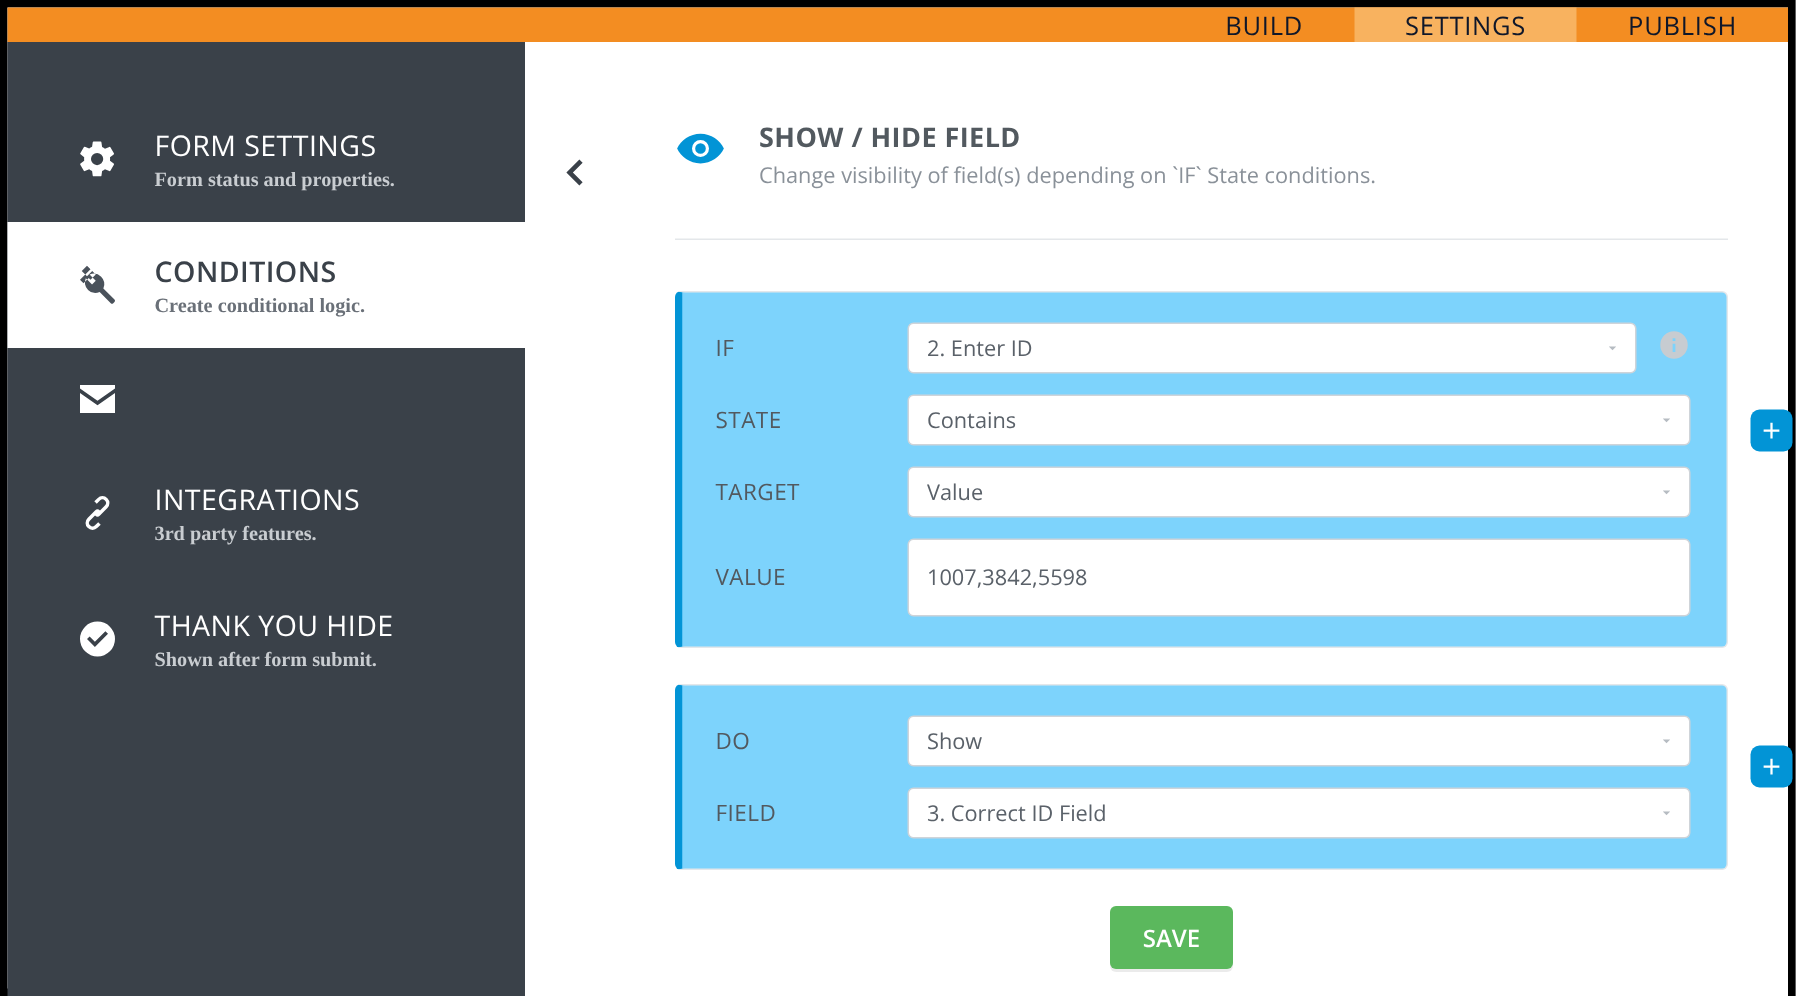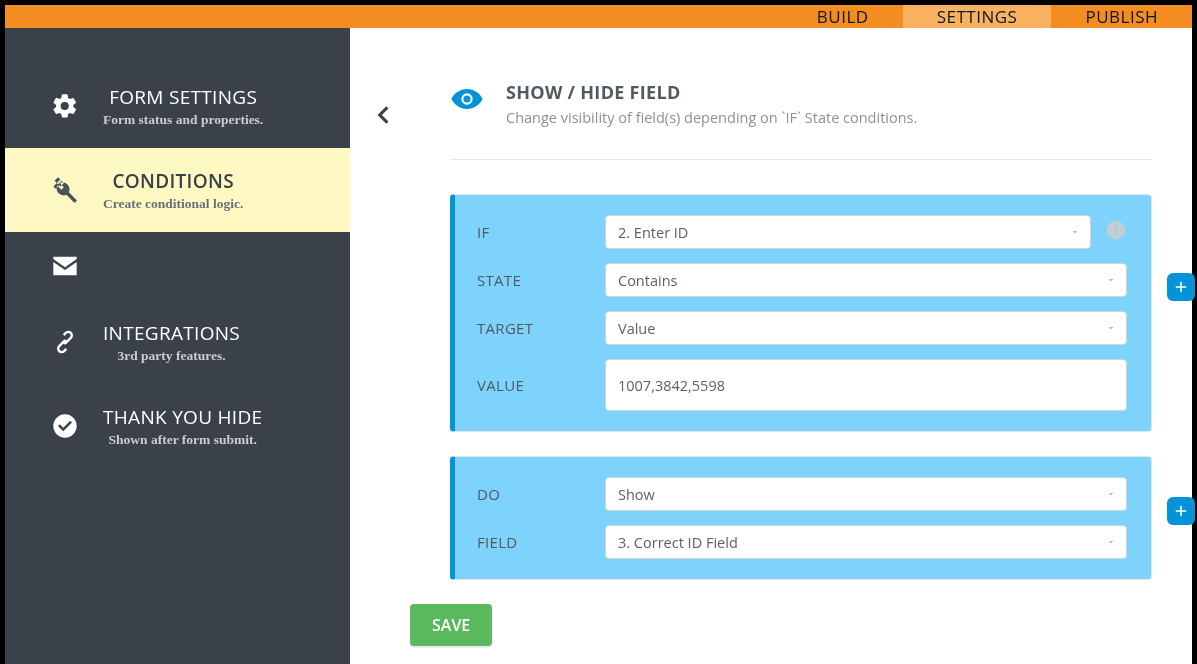--- a/index.html
+++ b/index.html
@@ -4,28 +4,28 @@
 <style>
   * { box-sizing: border-box; margin: 0; padding: 0; font-family: "Segoe UI", "Open Sans", Arial, sans-serif; }
   body { background: #000; display: flex; justify-content: center; align-items: flex-start; }
   .frame { width: 1197px; height: 664px; background: #000; padding: 5px; }
   .app { width: 100%; height: 100%; background: #fff; display: flex; flex-direction: column; }
   .topbar { height: 42px; background: #f38d22; display: flex; justify-content: flex-end; align-items: stretch; }
   .topbar .tab { padding: 0 34px; display: flex; align-items: center; color: #0f172a; font-size: 17px; letter-spacing: 0.5px; cursor: pointer; }
   .topbar .tab.active { background: #f8b25f; }
   .body { flex: 1; display: flex; position: relative; }
   .sidebar { width: 345px; background: #3a4149; padding-top: 36px; }
-  .side-item { display: flex; align-items: center; padding: 20px 24px 20px 40px; cursor: pointer; text-align: center; }
+  .side-item { display: flex; align-items: center; padding: 20px 24px 20px 40px; cursor: pointer; }
   .side-item .icon { width: 40px; display: flex; justify-content: center; align-items: center; }
   .side-item .icon svg { fill: #fff; }
   .side-item.active .icon svg { fill: #4a525b; }
   .side-item .txt { margin-left: 18px; }
   .side-item .title { color: #fff; font-size: 19px; font-weight: 400; letter-spacing: 0.3px; }
   .side-item .sub { color: #c9cdd1; font-size: 13.5px; font-weight: 600; margin-top: 2px; font-family: Liberation Serif, serif; }
-  .side-item.active { background: #fef9c3; }
+  .side-item.active { background: #ffffff; }
   .side-item.active .title { color: #3a4149; font-weight: 600; }
   .side-item.active .sub { color: #6a7078; }
   .content { flex: 1; background: #fff; padding: 52px 40px 30px 60px; position: relative; }
   .header { display: flex; align-items: flex-start; border-bottom: 1px solid #e4e7ea; padding-bottom: 32px; margin-bottom: 34px; margin-left: 40px; }
   .back-arrow { position: absolute; left: 20px; top: 68px; cursor: pointer; }
   .header .eye { margin-right: 22px; margin-top: 2px; }
   .header .hd-title { color: #52595f; font-size: 18px; font-weight: 700; letter-spacing: 0.3px; }
   .header .hd-sub { color: #8a9199; font-size: 14.5px; margin-top: 4px; }
   .card { background: #7dd3fc; border: 1px solid #e4e7ea; border-radius: 4px; border-left: 5px solid #0294d6; padding: 20px 24px 20px 22px; margin-left: 40px; margin-bottom: 24px; position: relative; }
   .row { display: flex; align-items: center; margin-bottom: 14px; }
@@ -36,21 +36,21 @@
   .select-box { width: 100%; height: 34px; background: #fff; border: 1px solid #cfd4d9; border-radius: 4px; padding: 0 30px 0 12px; color: #5a6169; font-size: 14.5px; display: flex; align-items: center; cursor: pointer; }
   .select .chev { position: absolute; right: 10px; top: 50%; transform: translateY(-50%); }
   .select .chev svg { fill: #b6bcc2; }
   .textinput { width: 100%; height: 52px; background: #fff; border: 1px solid #cfd4d9; border-radius: 4px; padding: 0 12px; color: #5a6169; font-size: 14.5px; }
   .row .info { margin-left: 14px; }
   .row .info svg { fill: #c7ccd1; }
   .add-btn { position: absolute; right: -44px; width: 28px; height: 28px; background: #0294d6; border-radius: 6px; display: flex; align-items: center; justify-content: center; cursor: pointer; }
   .add-btn svg { fill: #fff; }
   .card1-add { top: 78px; }
   .card2-add { top: 40px; }
-  .save-wrap { display: flex; justify-content: flex-start; margin-top: 16px; padding-right: 0; }
+  .save-wrap { display: flex; justify-content: center; margin-top: 16px; padding-right: 0; }
   .save-btn { background: #5bb85d; color: #fff; border: none; border-radius: 4px; padding: 10px 22px; font-size: 16px; font-weight: 600; cursor: pointer; box-shadow: 0 2px 0 rgba(0,0,0,0.08); }
 </style>
 </head>
 <body>
 
 <div class="frame">
 <div class="app">
 
   <div class="topbar">
     <div class="tab">BUILD</div>

